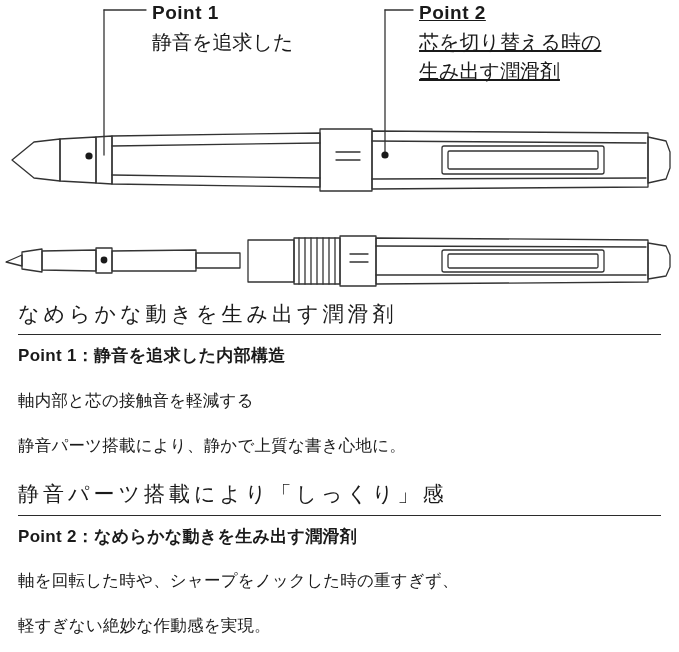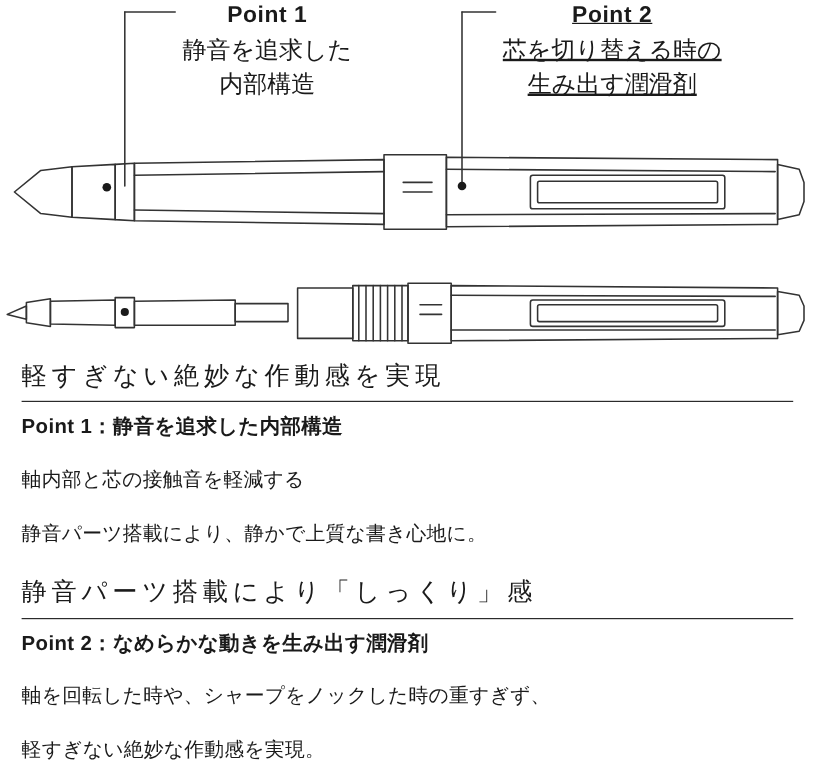--- a/index.html
+++ b/index.html
@@ -17,21 +17,20 @@
     overflow: hidden;
   }
 
   
   #diagram {
     position: absolute;
     left: 0;
     top: 0;
     width: 679px;
     height: 300px;
-    text-align: center;
   }
   #diagram svg {
     display: block;
   }
 
   .callout {
     position: absolute;
   }
   .callout .c-title {
     font-weight: bold;
@@ -167,35 +166,34 @@
 
         <circle cx="104" cy="260" r="3.4" fill="#1a1a1a" stroke="none"></circle>
       </g>
 
     </g>
   </svg>
 
   <div class="callout" id="callout-1">
     <div class="c-title">Point 1</div>
     <div class="c-body">静音を追求した</div>
-    <div class="c-body" style="margin-top:0">内部構造</div>
   </div>
 
   <div class="callout" id="callout-2">
     <div class="c-title">Point 2</div>
     <div class="c-body">芯を切り替える時の</div>
     <div class="c-body" style="margin-top:0">生み出す潤滑剤</div>
   </div>
 
 </div>
 
 <div id="textblock">
 
   <div class="section">
-    <h2 class="sec-head">軽すぎない絶妙な作動感を実現</h2>
+    <h2 class="sec-head">なめらかな動きを生み出す潤滑剤</h2>
     <p class="sec-point">Point 1：静音を追求した内部構造</p>
     <div class="sec-line">軸内部と芯の接触音を軽減する</div>
     <div class="sec-line">静音パーツ搭載により、静かで上質な書き心地に。</div>
   </div>
 
   <div class="gap"></div>
 
   <div class="section">
     <h2 class="sec-head">静音パーツ搭載により「しっくり」感</h2>
     <p class="sec-point">Point 2：なめらかな動きを生み出す潤滑剤</p>

